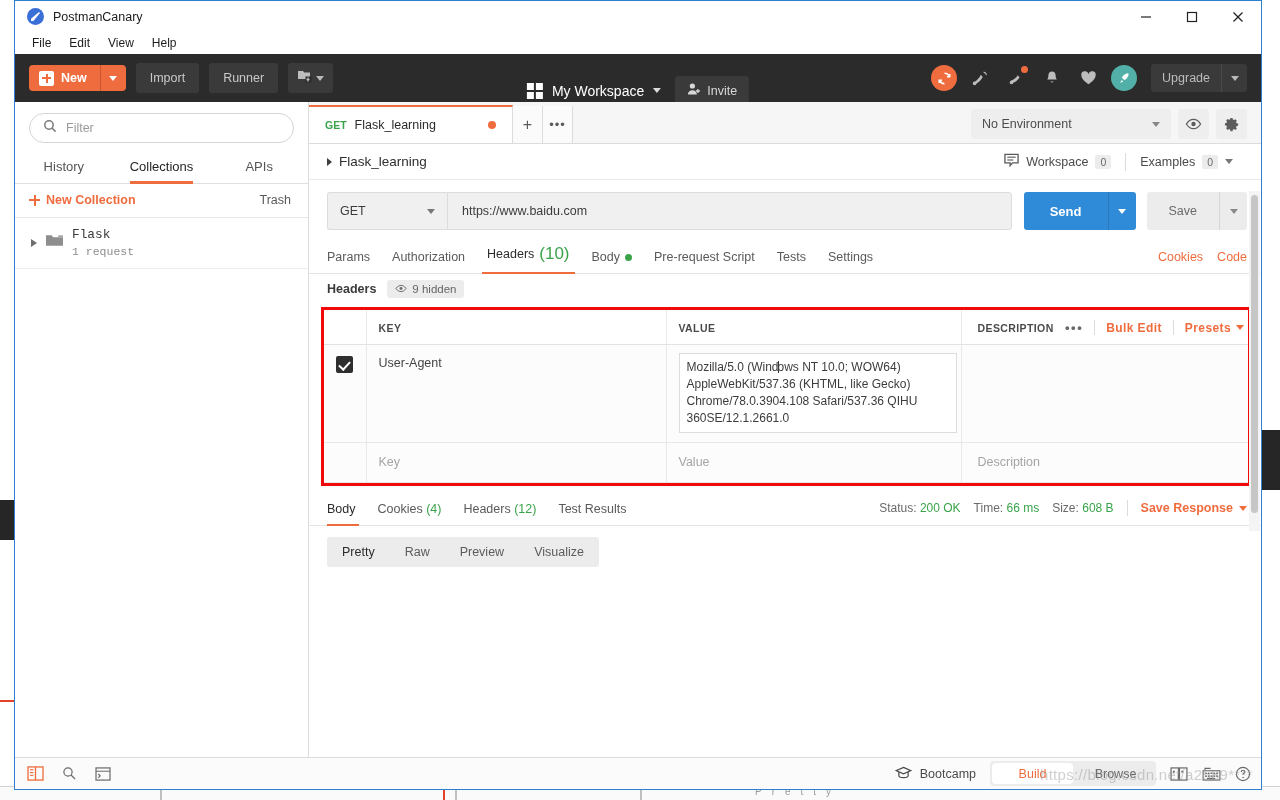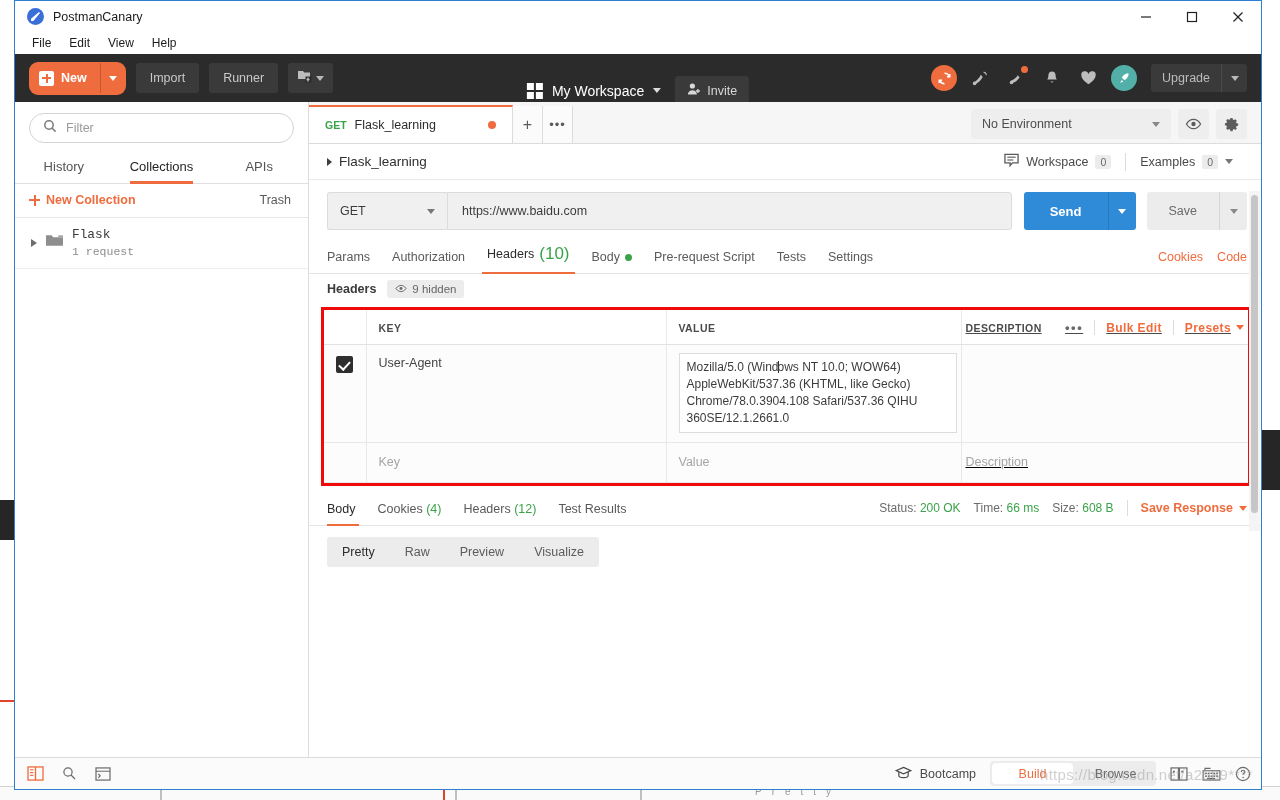--- a/index.html
+++ b/index.html
@@ -98,22 +98,22 @@
     padding: 2px 9px;
   }
 
   
   #toolbar {
     height: 48px; flex: 0 0 48px; background: #2b2b2b;
     display: flex; align-items: center; padding: 0 14px;
     position: relative;
   }
   #btn-new {
-    display: flex; align-items: center; height: 33px;
-    background: #ef6c3e; border-radius: 9px; overflow: hidden;
+    display: flex; align-items: center; height: 26px;
+    background: #ef6c3e; border-radius: 4px; overflow: hidden;
   }
   #btn-new .main {
     display: flex; align-items: center; gap: 7px;
     padding: 0 13px 0 10px; height: 30px;
   }
   #btn-new .plus-box {
     width: 15px; height: 15px; background: #ffffff; border-radius: 2px;
     position: relative;
   }
   #btn-new .plus-box::before, #btn-new .plus-box::after {
@@ -345,21 +345,21 @@
     background:#ffffff;
   }
   #htable td { border-bottom:1px solid #e8e8e8; vertical-align: top; background:#fcfcfc; }
   .col-chk { width: 42px; }
   .col-key { width: 300px; margin-left: 40px; }
   .col-val { width: 295px; }
   #htable th.col-chk { border-right:1px solid #e9e9e9; }
   #htable td.col-chk { border-right:1px solid #e9e9e9; }
   #htable th.col-key, #htable td.col-key { border-right:1px solid #e9e9e9; padding-left: 12px; }
   #htable th.col-val, #htable td.col-val { border-right:1px solid #e9e9e9; padding-left: 12px; }
-  #htable th.col-desc, #htable td.col-desc { padding-left: 4px; text-decoration: underline; }
+  #htable th.col-desc, #htable td.col-desc { padding-left: 16px; }
   .chk {
     width: 17px; height: 17px; background: #2e2e2e; border-radius: 2px;
     margin: 11px auto 0 auto; position: relative;
   }
   .chk::after {
     content:""; position:absolute; left:5px; top:3px; width:5px; height:9px;
     border: solid #fff; border-width: 0 2px 2px 0; transform: rotate(43deg);
   }
   .key-cell { font-size:12.5px; color:#444; padding: 11px 0 14px 0; }
   .val-box {

